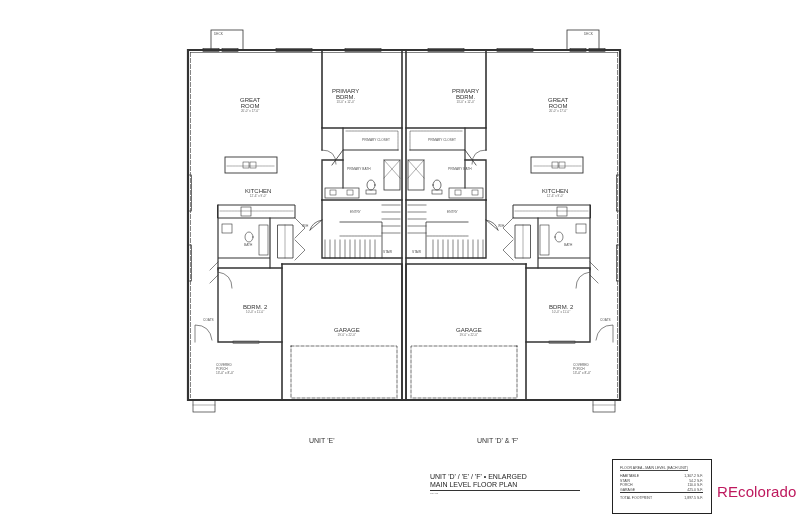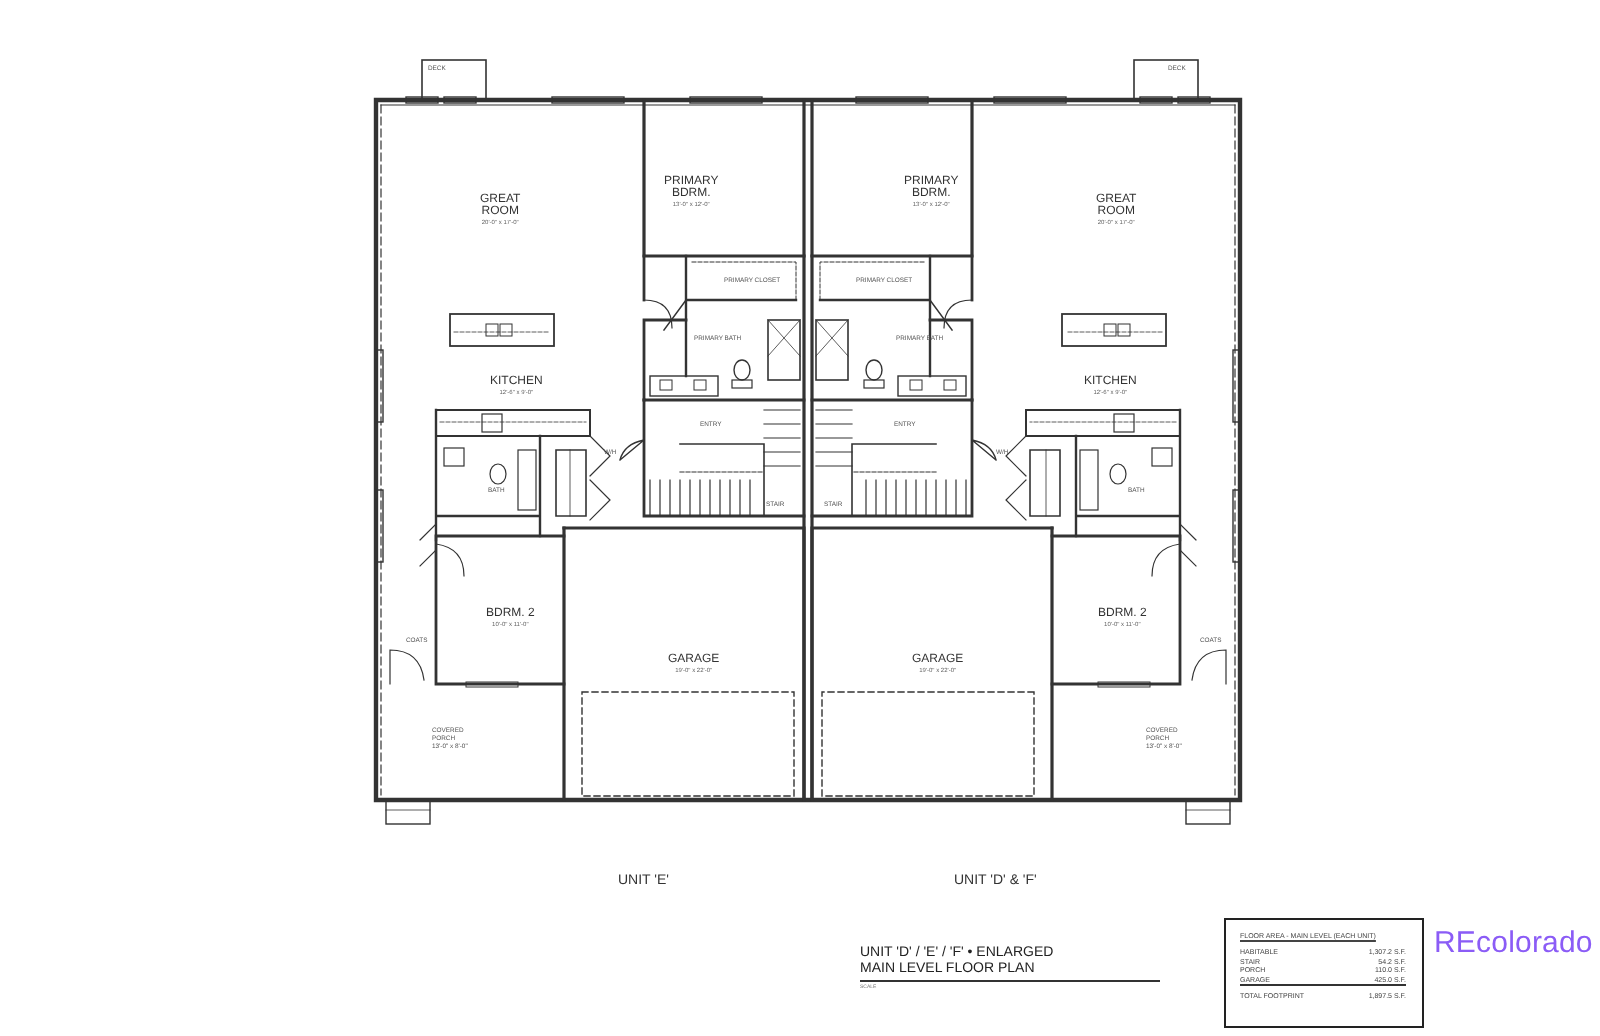--- a/index.html
+++ b/index.html
@@ -11,21 +11,21 @@
   .unit-label{position:absolute;font-size:7px;color:#333;white-space:nowrap;}
   .title-block{position:absolute;left:430px;top:473px;width:150px;}
   .title-block .t1{font-size:7px;line-height:8px;color:#222;}
   .title-block .t2{font-size:7px;line-height:8px;color:#222;border-bottom:1.2px solid #333;padding-bottom:1px;}
   .title-block .t3{font-size:2.5px;color:#777;margin-top:1px;}
   .area-table{position:absolute;left:612px;top:459px;width:100px;height:55px;border:1.5px solid #222;box-sizing:border-box;padding:6px 8px 0 7px;}
   .area-table .hdr{font-size:3.5px;color:#444;text-decoration:underline;margin-bottom:4px;}
   .area-table .row{display:flex;justify-content:space-between;font-size:3.5px;line-height:4.6px;color:#444;}
   .area-table .row.last{border-bottom:1px solid #333;}
   .area-table .row.total{margin-top:3px;}
-  .brand{position:absolute;left:717px;top:463px;font-size:15px;color:#8b5cf6;letter-spacing:0.1px;}
+  .brand{position:absolute;left:717px;top:483px;font-size:15px;color:#be185d;letter-spacing:0.1px;}
 </style>
 </head>
 <body>
 
 <svg id="plan" width="800" height="518" viewBox="0 0 800 518" xmlns="http://www.w3.org/2000/svg">
   <g fill="none" stroke="#333" stroke-linecap="square">
 
     <rect x="211" y="30" width="32" height="20" stroke-width="0.8"></rect>
     <rect x="567" y="30" width="32" height="20" stroke-width="0.8"></rect>
 

